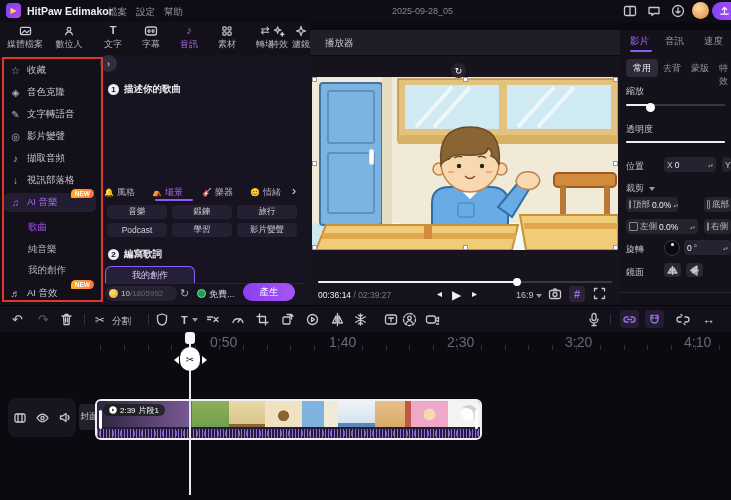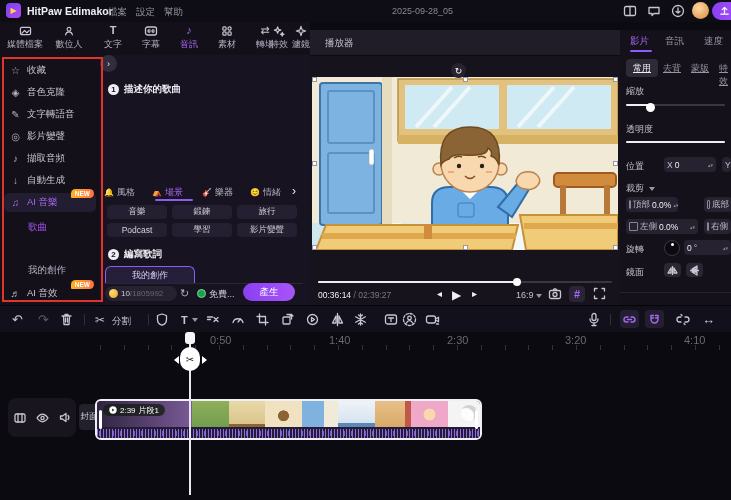--- a/index.html
+++ b/index.html
@@ -89,41 +89,41 @@
   .transport{top:258px;color:#f0eef5;}
   #ratio{left:206px;top:260px;font-size:9px;color:#c5c0ce;}
   .caret{display:inline-block;width:0;height:0;border-left:3px solid transparent;border-right:3px solid transparent;border-top:4px solid #9a95a5;vertical-align:middle;margin-left:2px;}
   #gridchip{left:259px;top:256px;width:16px;height:16px;background:#2a2436;border-radius:4px;
             display:flex;align-items:center;justify-content:center;color:#a569f0;font-size:11px;font-weight:bold;}
   
   #props{left:620px;top:30px;width:111px;height:275px;background:#14111b;}
   .ptab{top:5px;font-size:9.5px;color:#9a95a5;}
   .ptab.active{color:#a569f0;}
   #ptabline{left:10px;top:20px;width:22px;height:2px;background:#8b5cf6;border-radius:1px;}
-  .subtab{top:32px;font-size:9px;color:#9a95a5;text-decoration:underline;}
+  .subtab{top:32px;font-size:9px;color:#9a95a5;}
   .subtab.chip{background:#2e2a38;border-radius:4px;padding:2px 7px;color:#f0eef5;top:29px;}
   .plabel{font-size:9px;color:#c5c0ce;}
   .slider{height:2px;background:#3a3744;border-radius:1px;}
   .sfill{height:2px;background:#f0eef5;border-radius:1px;}
   .sthumb{width:9px;height:9px;border-radius:50%;background:#fff;margin-top:-3.5px;}
   .stepbox{background:#262230;border-radius:4px;height:15px;display:flex;align-items:center;font-size:8.5px;color:#c5c0ce;
            padding:0 3px;box-sizing:border-box;gap:2px;overflow:hidden;white-space:nowrap;}
   .stepbox .val{color:#f0eef5;}
   .spin{display:flex;flex-direction:column;line-height:4px;font-size:5px;color:#8a8794;margin-left:auto;}
   .cropglyph{width:7px;height:7px;border:1px solid #8a8794;border-radius:1px;}
   .mirbtn{width:17px;height:14px;background:#2a2733;border-radius:4px;display:flex;align-items:center;justify-content:center;}
   
   #toolbar{left:0;top:305px;width:731px;height:27px;background:#12101a;border-top:1px solid #060509;border-bottom:1px solid #060509;}
   .tico{top:6px;height:15px;display:flex;align-items:center;color:#c9c5d2;font-size:12px;}
   .tdiv{top:8px;width:1px;height:11px;background:#322e3c;}
   .tchip{top:4px;width:19px;height:18px;background:#241f30;border-radius:4px;display:flex;align-items:center;justify-content:center;}
   #splitlbl{left:112px;top:9px;font-size:9.5px;color:#c9c5d2;}
   
   #timeline{left:0;top:332px;width:731px;height:168px;background:#0b0a10;}
-  .rlbl{top:2px;font-size:11px;color:#6b6775;}
+  .rlbl{top:2px;font-size:14px;color:#6b6775;}
   #ticks{left:100px;top:13px;width:631px;height:5px;
          background:repeating-linear-gradient(90deg,#33303c 0 1px,transparent 1px 23.8px);}
   #playline{left:189px;top:0px;width:2px;height:163px;background:#e8e8ee;z-index:20;}
   #playhandle{left:185px;top:0px;width:10px;height:12px;background:#f5f5f8;border-radius:3px;z-index:21;}
   #splitbtn{left:180px;top:15px;width:20px;height:24px;background:#fff;border-radius:10px;z-index:21;
             display:flex;align-items:center;justify-content:center;color:#17141d;font-size:10px;}
   .splittri{position:absolute;top:24px;width:0;height:0;border-top:4px solid transparent;border-bottom:4px solid transparent;z-index:21;}
   #trackhdr{left:8px;top:66px;width:68px;height:39px;background:#18151f;border-radius:8px;display:flex;align-items:center;justify-content:center;gap:10px;}
   #coverbtn{left:79px;top:72px;width:20px;height:26px;background:#22202b;border-radius:4px;
             display:flex;align-items:center;justify-content:center;color:#d5d0dd;font-size:8.5px;}
@@ -262,28 +262,29 @@
     <div class="r sitem" style="top:72px">
       <span class="sic">◎</span>
       <span class="slb">影片變聲</span>
       </div>
     <div class="r sitem" style="top:94px">
       <span class="sic">♪</span>
       <span class="slb">擷取音頻</span>
       </div>
     <div class="r sitem" style="top:116px">
       <span class="sic">↓</span>
-      <span class="slb">自動生成</span>
+      <span class="slb">視訊部落格</span>
       </div>
     <div class="r sitem active" style="top:138px">
       <span class="sic">♫</span>
       <span class="slb">AI 音樂</span>
       <span class="newbadge">NEW</span>
       </div>
     <div class="r ssub active" style="top:163px">歌曲</div>
+    <div class="r ssub" style="top:185px">純音樂</div>
     <div class="r ssub" style="top:206px">我的創作</div>
     <div class="r sitem" style="top:229px">
       <span class="sic">♬</span>
       <span class="slb">AI 音效</span>
       <span class="newbadge">NEW</span>
       </div>
   </div>
   <div id="redbox" class="r"></div>
 
   <div id="musicpanel" class="r">

